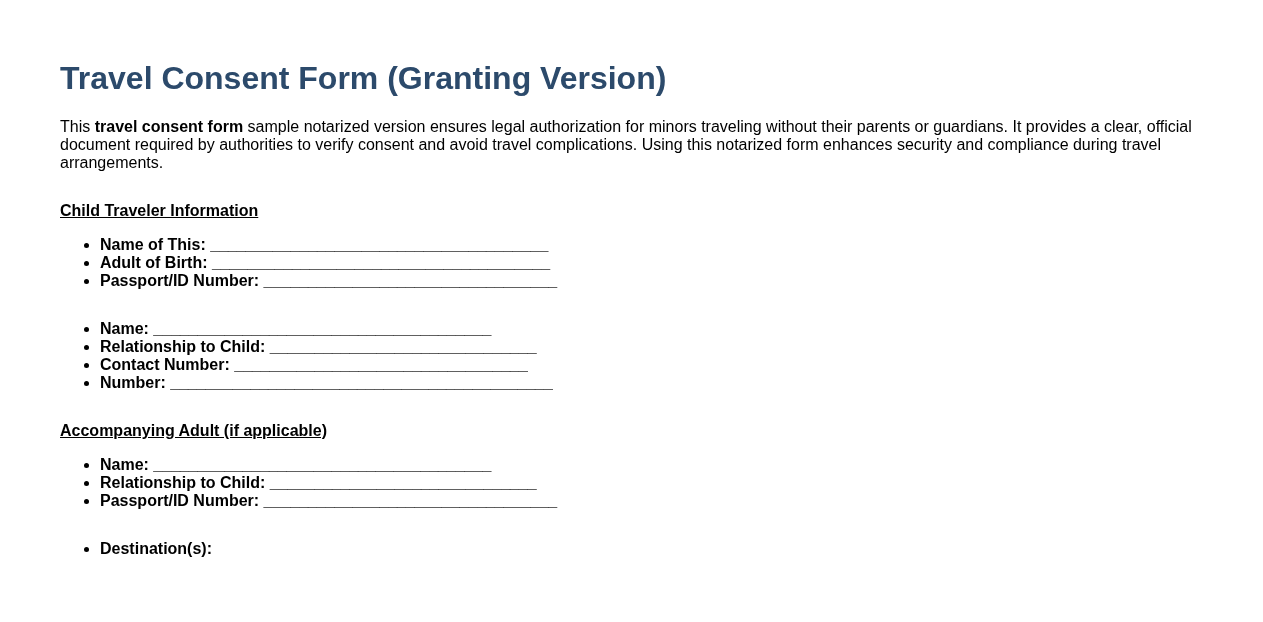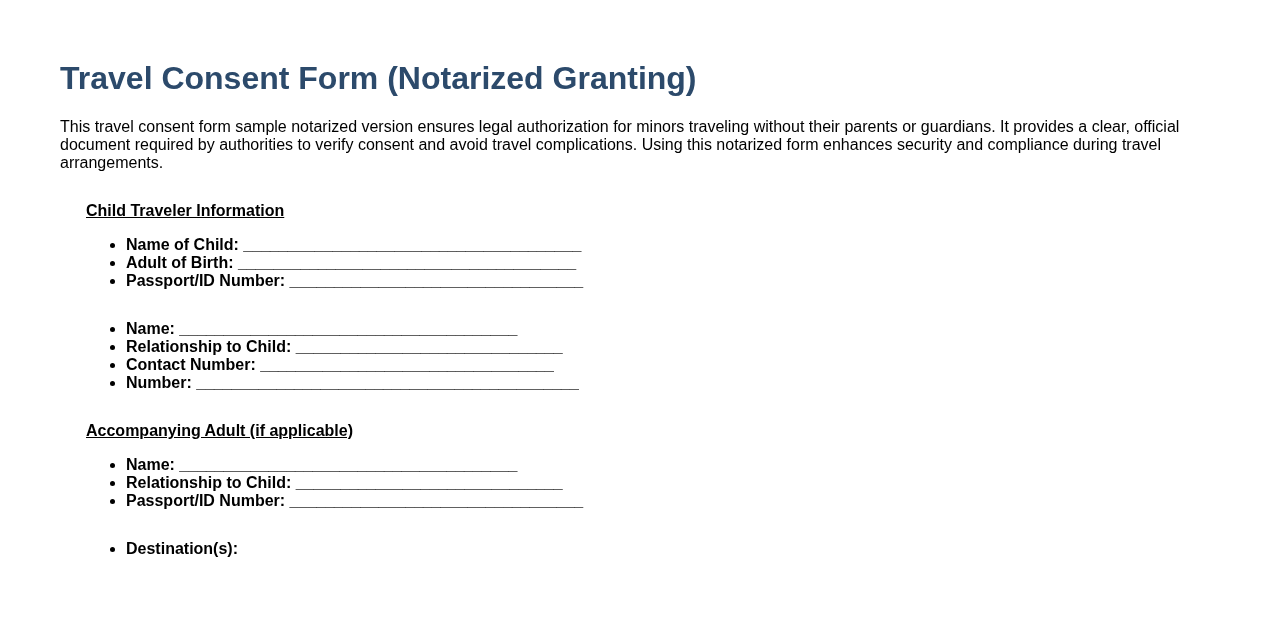--- a/index.html
+++ b/index.html
@@ -26,54 +26,54 @@
       padding-top: 60px;
       line-height: 37px;
       letter-spacing: 0px;
     }
     p.intro {
       font-size: 16px;
       line-height: 18px;
       margin: 21px 0 0 0;
       width: 1150px;
     }
-    p.intro b { font-weight: normal; }
+    p.intro b { font-weight: bold; }
     .section-heading {
       font-size: 16px;
       font-weight: bold;
       text-decoration: underline;
       margin: 0;
       line-height: 18px;
     }
     ul.fields {
       margin: 16px 0 0 0;
       padding-left: 40px;
       list-style: disc;
     }
     ul.fields li {
       font-size: 16px;
       font-weight: bold;
       line-height: 18px;
     }
-    .section { margin-top: 30px; margin-left: 26px; }
+    .section { margin-top: 30px; }
     .section.first { margin-top: 30px; }
     .blank { white-space: pre; }
   </style>
 </head>
 <body>
 
 <div class="page">
-  <h1 class="title">Travel Consent Form (Notarized Granting)</h1>
+  <h1 class="title">Travel Consent Form (Granting Version)</h1>
 
   <p class="intro"><span>This </span><b>travel consent form</b><span> sample notarized version ensures legal authorization for minors traveling without their parents or guardians. It provides a clear, official document required by authorities to verify consent and avoid travel complications. Using this notarized form enhances security and compliance during travel arrangements.</span></p>
 
   <div class="section first">
     <p class="section-heading">Child Traveler Information</p>
     <ul class="fields">
-      <li><span>Name of Child:</span> <span class="blank">______________________________________</span></li>
+      <li><span>Name of This:</span> <span class="blank">______________________________________</span></li>
       <li><span>Adult of Birth:</span> <span class="blank">______________________________________</span></li>
       <li><span>Passport/ID Number:</span> <span class="blank">_________________________________</span></li>
     </ul>
   </div>
 
   <div class="section">
     <ul class="fields">
       <li><span>Name:</span> <span class="blank">______________________________________</span></li>
       <li><span>Relationship to Child:</span> <span class="blank">______________________________</span></li>
       <li><span>Contact Number:</span> <span class="blank">_________________________________</span></li>

